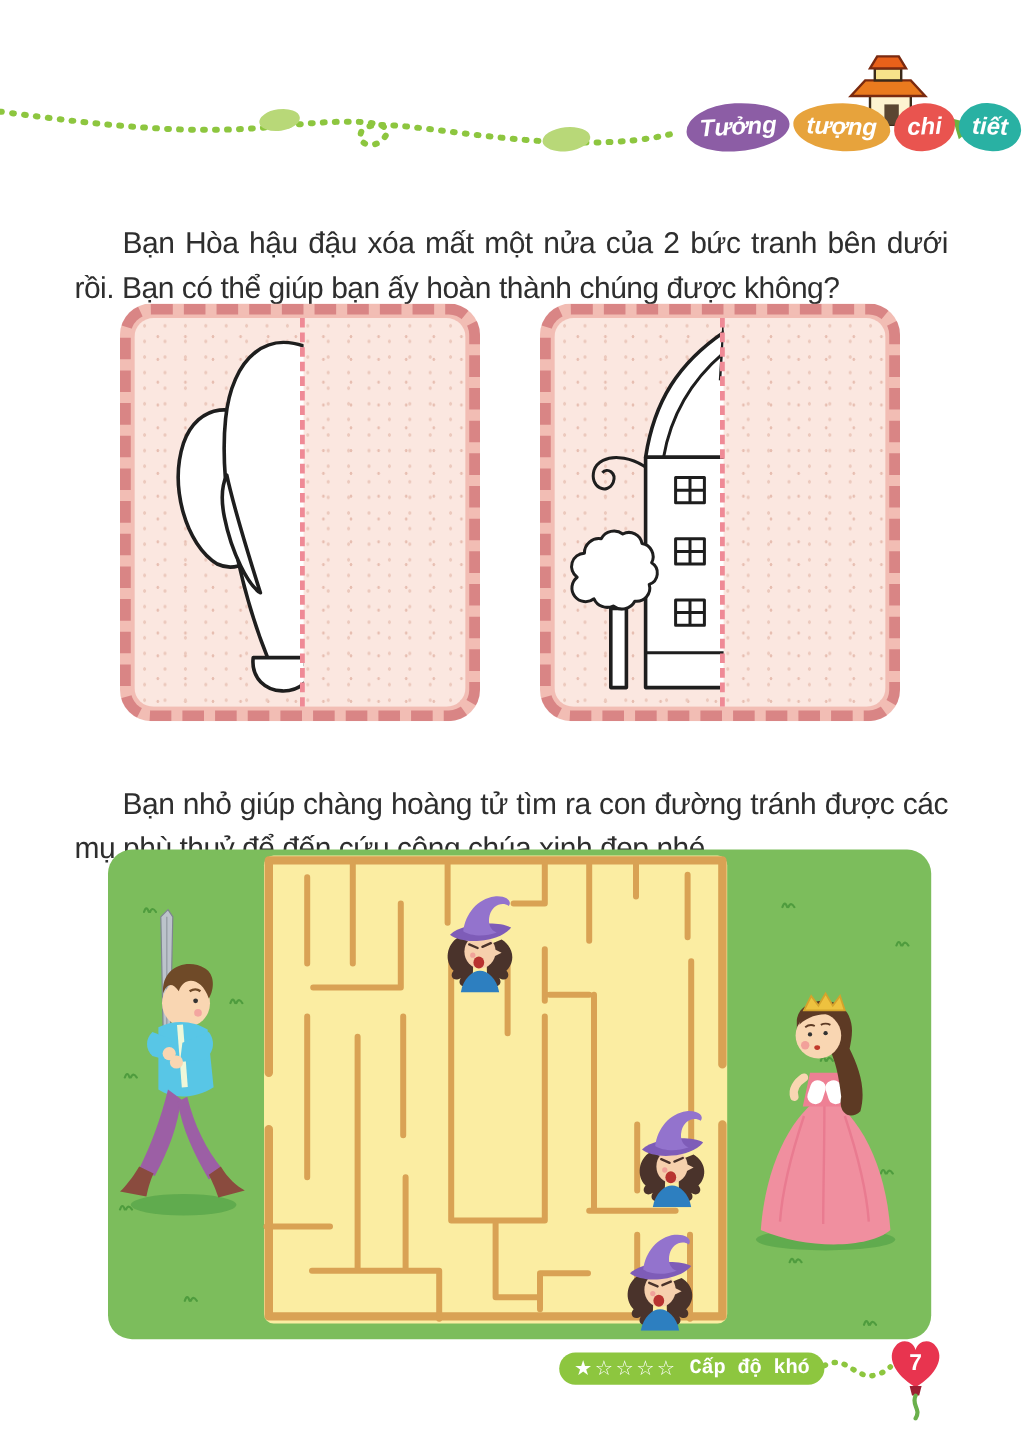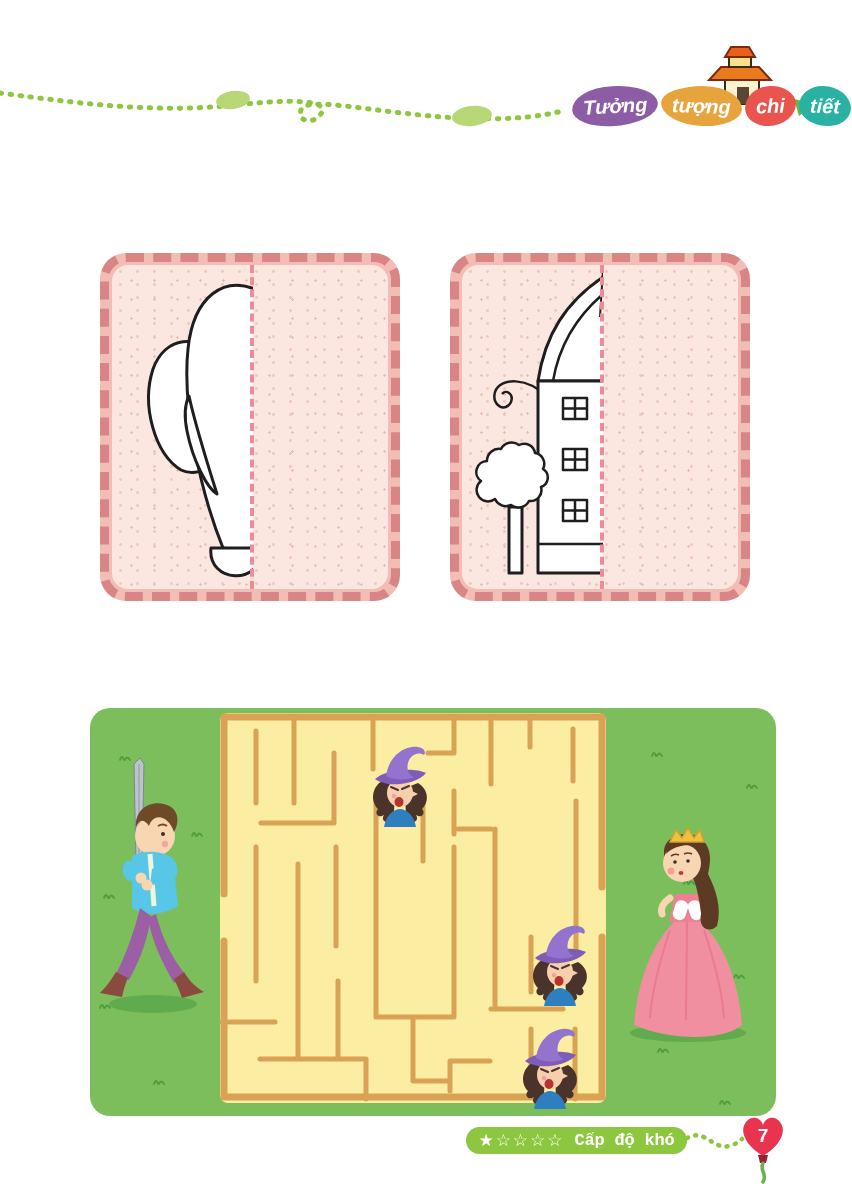--- a/index.html
+++ b/index.html
@@ -70,20 +70,21 @@
     <path d="M28,17 L58,17 L52,7 L34,7 Z" fill="#e8611a" stroke="#7a2a10" stroke-width="2"></path>
   </svg>
 
   <div class="badge-row">
     <span class="badge badge-1">Tưởng</span>
     <span class="badge badge-2">tượng</span>
     <span class="badge badge-3">chi</span>
     <span class="badge badge-4">tiết</span>
   </div>
 
+  <p class="para para1">Bạn Hòa hậu đậu xóa mất một nửa của 2 bức tranh bên dưới rồi. Bạn có thể giúp bạn ấy hoàn thành chúng được không?</p>
 
   <div class="half-panel left">
     <div class="half-inner">
       <svg class="abs" style="left:0;top:0;" width="282" height="330" viewBox="0 0 282 330">
         <defs>
             <clipPath id="clipL">
               <rect x="0" y="0" width="141" height="330"></rect>
             </clipPath>
           </defs>
         <g clip-path="url(#clipL)" fill="#ffffff" stroke="#1e1e1e" stroke-width="3" stroke-linejoin="round">
@@ -121,20 +122,21 @@
               <path d="M113,235 V256 M101,245.5 H125"></path>
           </g>
           <rect x="47" y="242" width="13" height="66" fill="#ffffff" stroke-width="3"></rect>
           <path d="M19,216 a11,11 0 0 1 6,-20 a12,12 0 0 1 14,-12 a12,12 0 0 1 18,-4 a11,11 0 0 1 16,8 a11,11 0 0 1 8,16 a10,10 0 0 1 -2,18 a11,11 0 0 1 -12,14 a12,12 0 0 1 -18,4 a12,12 0 0 1 -16,-6 a11,11 0 0 1 -14,-18 z" fill="#ffffff" stroke-width="2.5"></path>
         </g>
       </svg>
       <div class="mid-dash"></div>
     </div>
   </div>
 
+  <p class="para para2">Bạn nhỏ giúp chàng hoàng tử tìm ra con đường tránh được các mụ phù thuỷ để đến cứu công chúa xinh đẹp nhé.</p>
 
   <div class="scene">
 
     <svg class="tuft" style="left:28px;top:44px;" width="14" height="9" viewBox="0 0 14 9">
         <path d="M2,8 Q4,2 6,8 M7,8 Q9,3 12,8" stroke="#4f9c3e" stroke-width="1.8" fill="none" stroke-linecap="round"></path>
       </svg>
     <svg class="tuft" style="left:12px;top:182px;" width="14" height="9" viewBox="0 0 14 9">
         <path d="M2,8 Q4,2 6,8 M7,8 Q9,3 12,8" stroke="#4f9c3e" stroke-width="1.8" fill="none" stroke-linecap="round"></path>
       </svg>
     <svg class="tuft" style="left:8px;top:292px;" width="14" height="9" viewBox="0 0 14 9">

